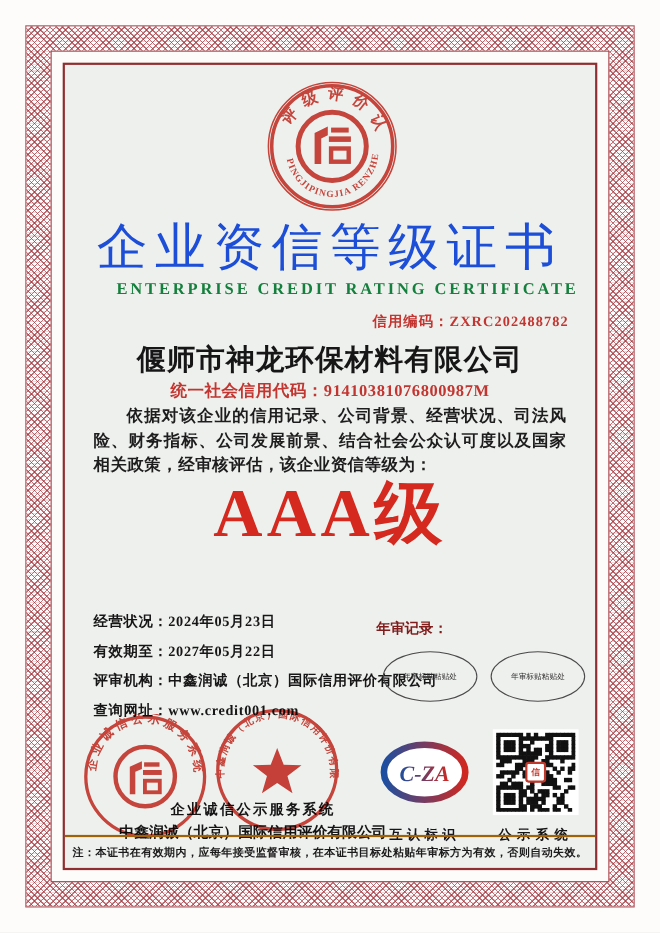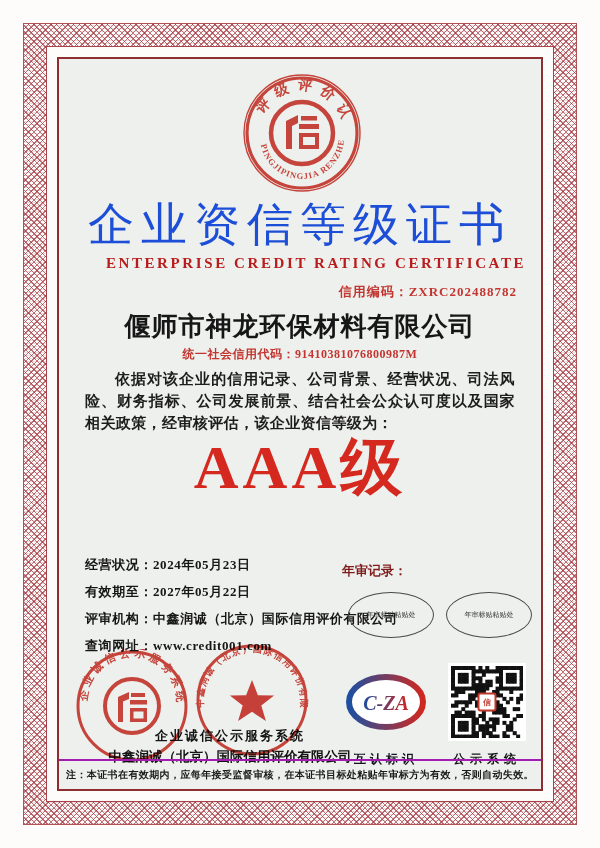--- a/index.html
+++ b/index.html
@@ -14,24 +14,24 @@
       #fff;
     outline:1px solid #b05058;}
   .band-inner{position:absolute;inset:46px;background:#fdfcfb;border:1px solid #a8434a;}
   
   .sheet{position:absolute;left:57px;top:57px;width:486px;height:734px;
     background:#eef0ed;border:2px solid #8f2e30;box-sizing:border-box;}
   .abs{position:absolute;}
   .ctr{text-align:center;left:0;right:0;}
   
   .title{top:143px;font-size:46px;font-weight:normal;color:#1d4ed8;letter-spacing:7px;line-height:1;}
-  .subtitle{top:196px;font-size:15px;font-weight:bold;color:#b91c1c;letter-spacing:2.6px;margin-left:32px;}
+  .subtitle{top:196px;font-size:15px;font-weight:bold;color:#15803d;letter-spacing:2.6px;margin-left:32px;}
   .credit-code{top:224px;right:24px;font-size:13px;font-weight:bold;color:#c23530;letter-spacing:1px;}
   .company{top:250px;font-size:26px;font-weight:bold;color:#161616;letter-spacing:1px;}
-  .uscc{top:287px;font-size:12px;font-weight:bold;color:#c23530;letter-spacing:.5px;}
+  .uscc{top:287px;font-size:15px;font-weight:bold;color:#c23530;letter-spacing:.5px;}
   .para{top:310px;left:26px;right:26px;font-size:15px;font-weight:bold;color:#1d1d1d;
         line-height:1.45;text-align:justify;text-indent:2em;letter-spacing:.4px;}
   .rating{top:377px;font-size:62px;font-weight:bold;color:#d5281e;letter-spacing:4px;line-height:1;}
   .info{left:26px;top:497px;font-size:13px;font-weight:bold;color:#161616;}
   .info-row{margin-bottom:9px;letter-spacing:.6px;}
   .annual-label{left:283px;top:503px;font-size:13px;font-weight:bold;color:#7f1d1d;}
   .sticker{width:84px;height:44px;border:1.5px solid #4a4a4a;border-radius:50%;
      display:flex;align-items:center;justify-content:center;font-size:7px;color:#333;
      background:transparent;}
   .stk1{left:289px;top:533px;}
@@ -46,21 +46,21 @@
   .cap2{font-size:13.5px;font-weight:bold;margin-top:3px;}
   .cza{left:286px;top:614px;width:82px;height:58px;}
   .cza-cap{left:286px;top:692px;width:82px;text-align:center;font-size:12px;font-weight:bold;
      letter-spacing:4px;color:#14141f;}
   .qr{left:389px;top:604px;width:78px;height:78px;background:#fff;padding:3px;box-sizing:border-box;}
   .qr-logo{position:absolute;left:50%;top:50%;width:15px;height:15px;transform:translate(-50%,-50%);
      background:#fff;border:2px solid #c0392b;border-radius:3px;display:flex;align-items:center;
      justify-content:center;color:#c0392b;font-size:8px;font-weight:bold;}
   .qr-cap{left:389px;top:692px;width:78px;text-align:center;font-size:12px;font-weight:bold;
      letter-spacing:5px;color:#141414;}
-  .note-strip{left:0;right:0;bottom:0;height:28px;border-top:2px solid #a21caf;
+  .note-strip{left:0;right:0;bottom:0;height:28px;border-top:2px solid #a16207;
      display:flex;align-items:center;justify-content:center;}
   .note{font-size:10px;font-weight:bold;color:#1b1b1b;letter-spacing:.4px;}
   svg text{font-family:"Liberation Serif","DejaVu Serif",serif;}
 </style>
 </head>
 <body>
 
 <div class="page">
   <div class="band"></div>
   <div class="band-inner"></div>

